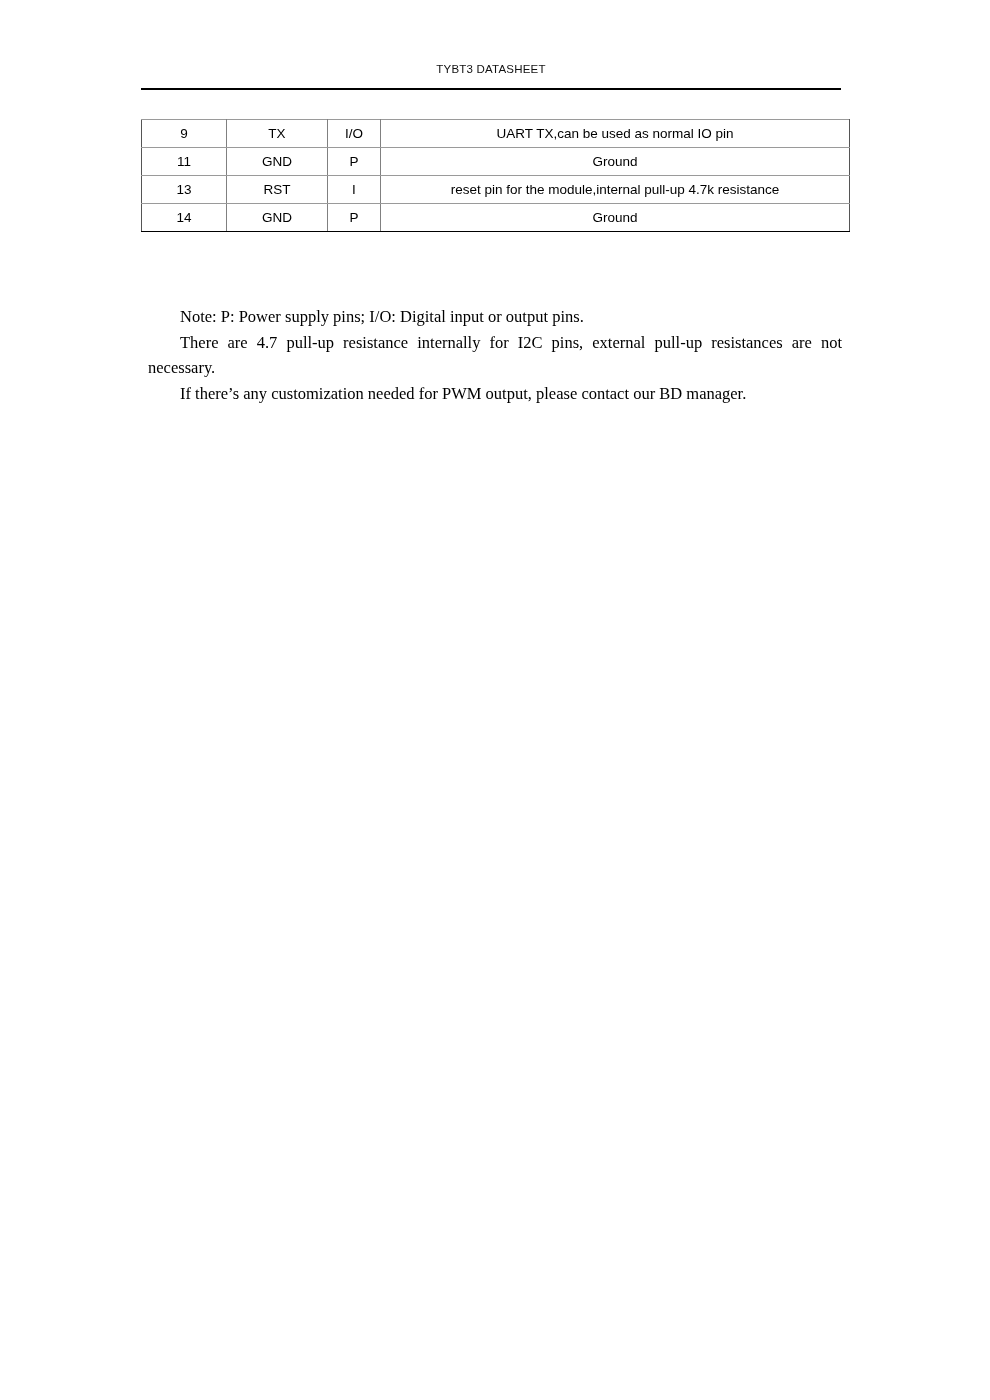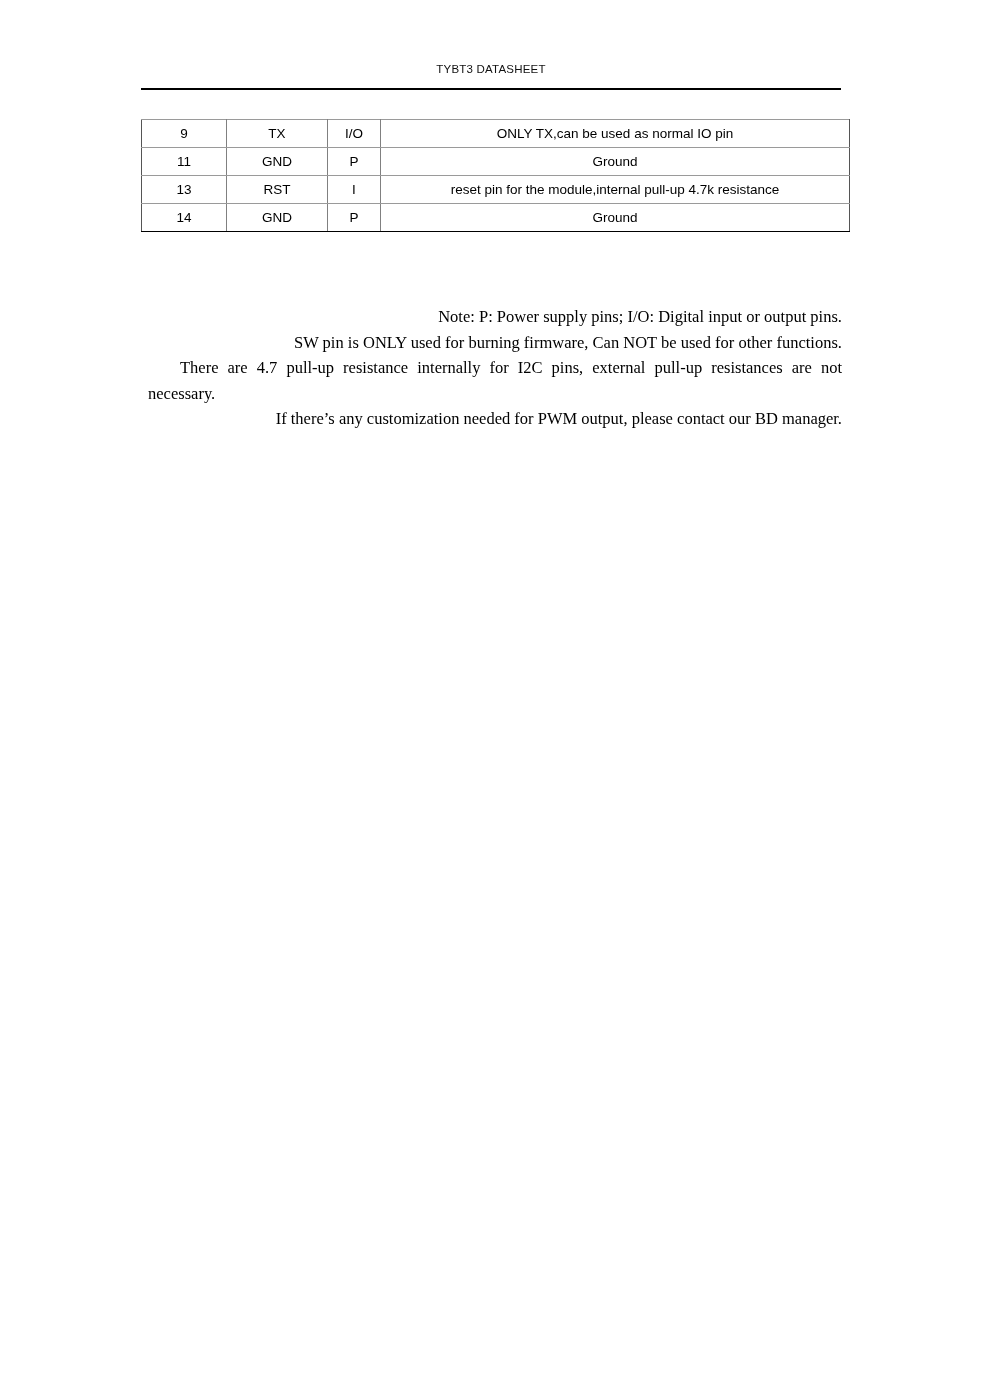--- a/index.html
+++ b/index.html
@@ -94,21 +94,21 @@
     line-height: 25.5px;
     color: #000000;
   }
   .notes p {
     margin: 0;
     text-indent: 32px;
     text-align: justify;
     text-justify: inter-word;
   }
   .notes p.nowrap-line {
-    text-align: right;
+    text-align: left;
   }
 </style>
 </head>
 <body>
 
 <div class="page">
 
   <div class="header">
     <span>TYBT3 DATASHEET</span>
   </div>
@@ -119,21 +119,21 @@
       <col class="c1">
         <col class="c2">
         <col class="c3">
         <col class="c4">
     </colgroup>
     <tbody>
       <tr class="first">
         <td class="col-first">9</td>
         <td>TX</td>
         <td>I/O</td>
-        <td class="col-last">ONLY TX,can be used as normal IO pin</td>
+        <td class="col-last">UART TX,can be used as normal IO pin</td>
       </tr>
       <tr>
         <td class="col-first">11</td>
         <td>GND</td>
         <td>P</td>
         <td class="col-last">Ground</td>
       </tr>
       <tr>
         <td class="col-first">13</td>
         <td>RST</td>
@@ -144,18 +144,17 @@
         <td class="col-first">14</td>
         <td>GND</td>
         <td>P</td>
         <td class="col-last">Ground</td>
       </tr>
     </tbody>
   </table>
 
   <div class="notes">
     <p class="nowrap-line">Note: P: Power supply pins; I/O: Digital input or output pins.</p>
-    <p class="nowrap-line">SW pin is ONLY used for burning firmware, Can NOT be used for other functions.</p>
     <p>There are 4.7 pull-up resistance internally for I2C pins, external pull-up resistances are not necessary.</p>
     <p class="nowrap-line">If there’s any customization needed for PWM output, please contact our BD manager.</p>
   </div>
 
 </div>
 
 </body></html>

